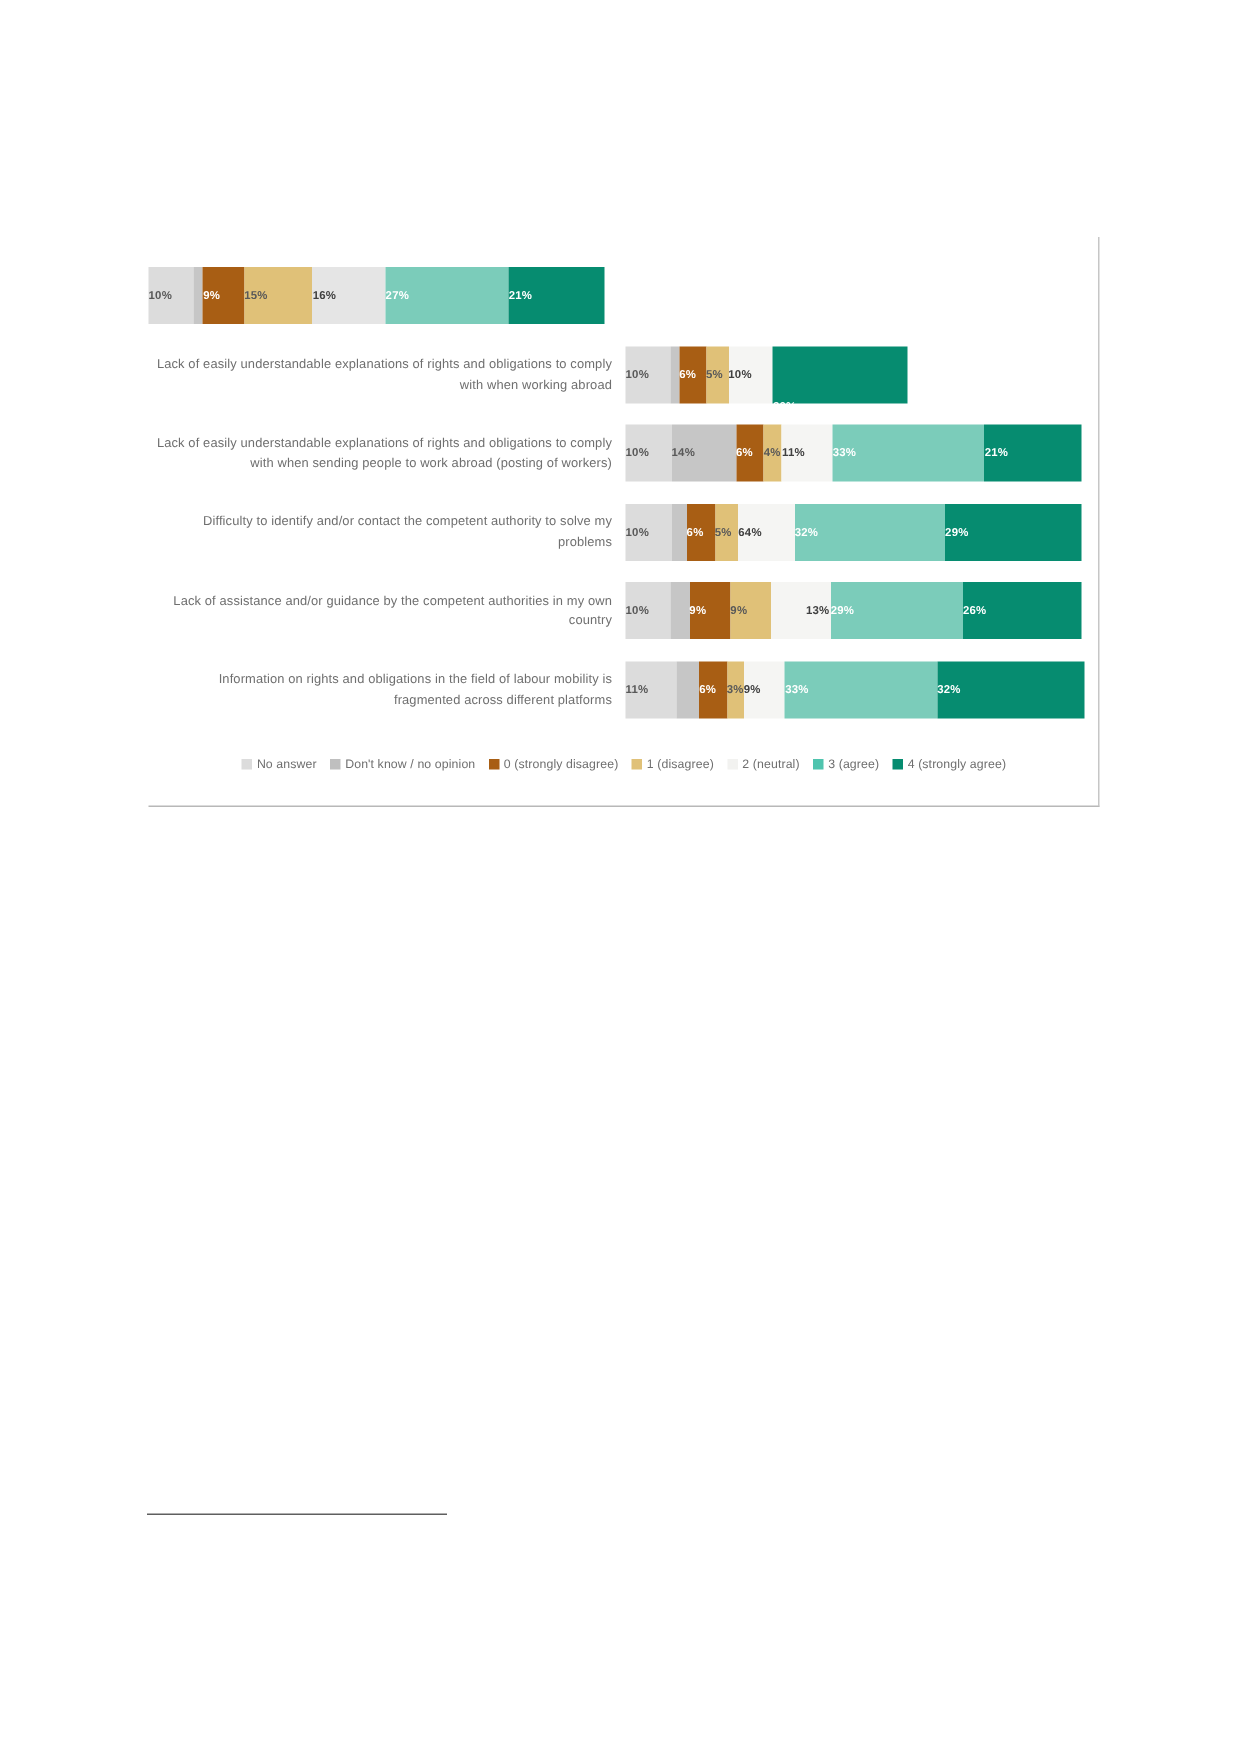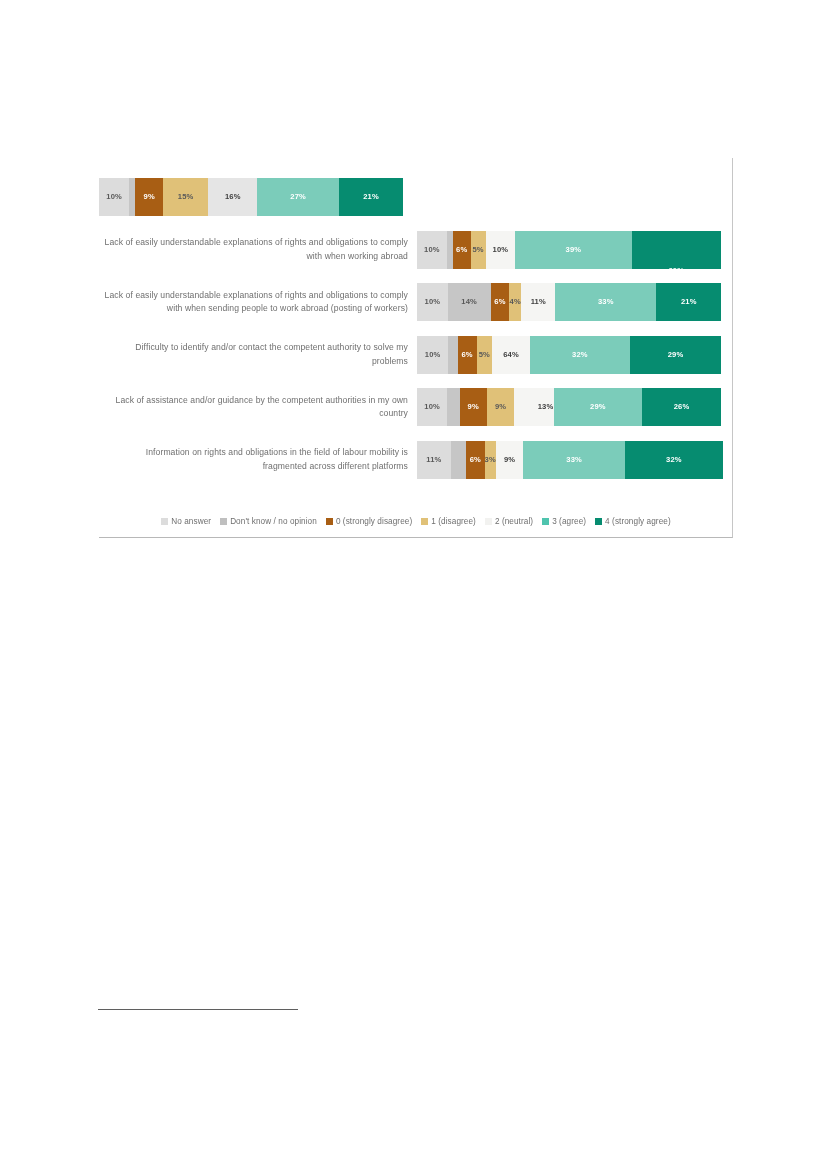--- a/index.html
+++ b/index.html
@@ -67,38 +67,38 @@
     height: 38px;
     display: flex;
     align-items: stretch;
   }
 
   .seg {
     position: relative;
     height: 100%;
     display: flex;
     align-items: center;
-    justify-content: center;
+    justify-content: flex-start;
     overflow: visible;
     box-sizing: border-box;
   }
 
   .seg-label {
     font-size: 7.6px;
     font-weight: bold;
     white-space: nowrap;
     letter-spacing: .02em;
     line-height: 1;
   }
 
   
   #legend {
     position: absolute;
     left: 0;
-    top: 359px;
+    top: 347px;
     width: 634px;
     display: flex;
     justify-content: center;
     align-items: center;
     gap: 9px;
     flex-wrap: nowrap;
     text-align: center;
   }
   .legend-item {
     display: flex;
@@ -167,23 +167,20 @@
             <div class="seg" style="flex: 0 0 1.96078%; background: rgb(198, 198, 198);"></div>
             <div class="seg" style="flex: 0 0 5.88235%; background: rgb(168, 94, 20);">
               <span class="seg-label" style="color: rgb(255, 255, 255);">6%</span>
             </div>
             <div class="seg" style="flex: 0 0 4.90196%; background: rgb(224, 193, 120);">
               <span class="seg-label" style="color: rgb(89, 89, 89);">5%</span>
             </div>
             <div class="seg" style="flex: 0 0 9.80392%; background: rgb(245, 245, 243);">
               <span class="seg-label" style="color: rgb(64, 64, 64);">10%</span>
             </div>
-            <div class="seg" style="flex: 0 0 38.2353%; background: rgb(123, 204, 186);">
-              <span class="seg-label" style="color: rgb(255, 255, 255);">39%</span>
-            </div>
             <div class="seg" style="flex: 0 0 29.4118%; background: rgb(6, 140, 112);">
               <span class="seg-label" style="color: rgb(255, 255, 255); margin-top: 43px;">30%</span>
             </div>
           </div>
         </div>
         <div class="bar-row">
           <div class="cat-label">Lack of easily understandable explanations of rights and obligations to comply with when sending people to work abroad (posting of workers)</div>
           <div class="bar-wrap">
             <div class="seg" style="flex: 0 0 10.101%; background: rgb(220, 220, 220);">
               <span class="seg-label" style="color: rgb(89, 89, 89);">10%</span>

